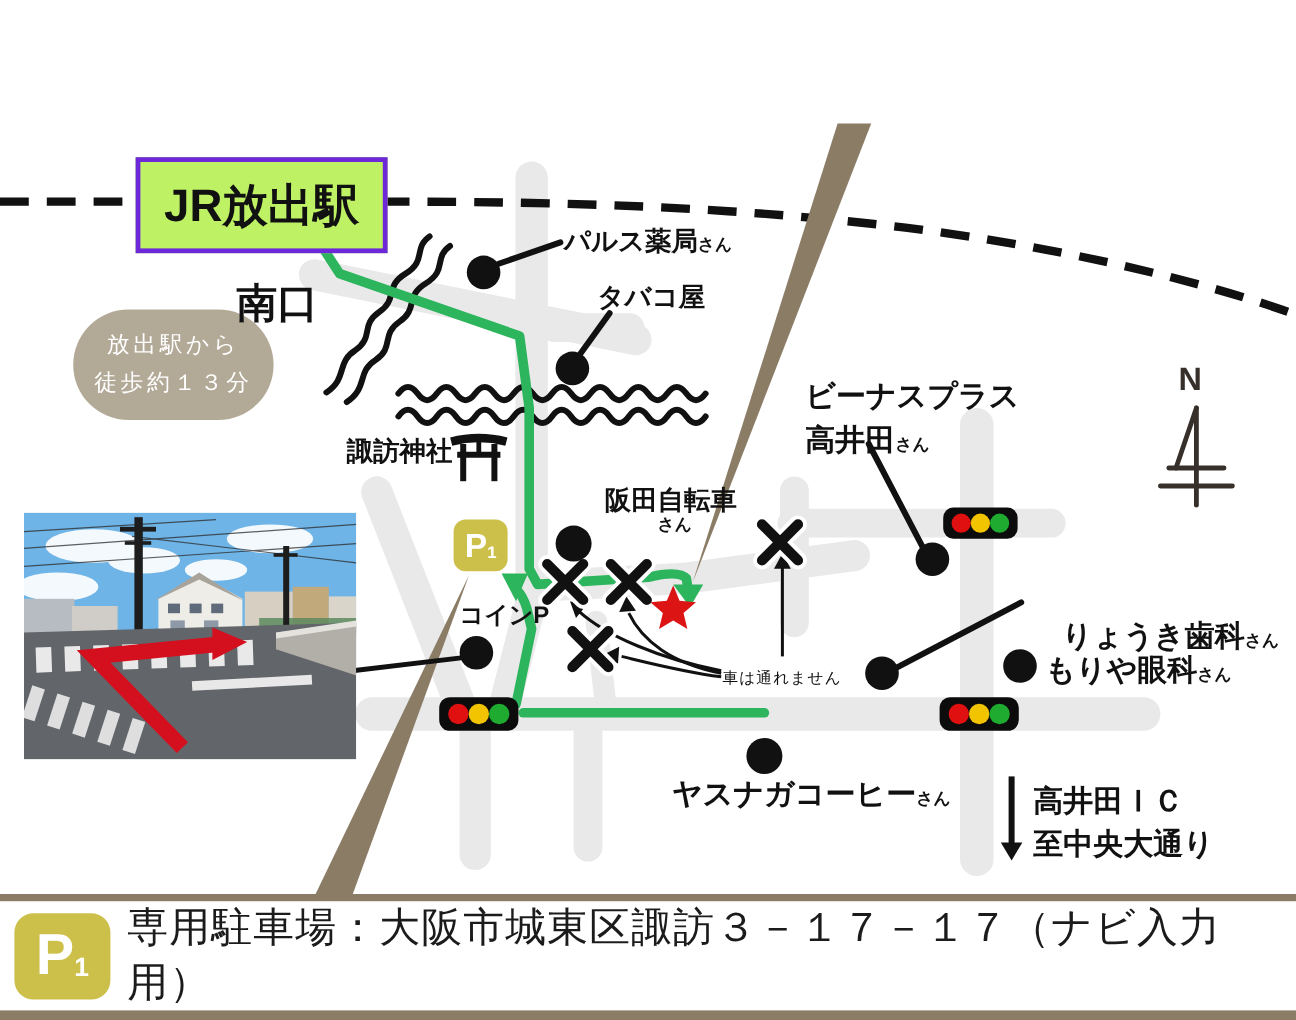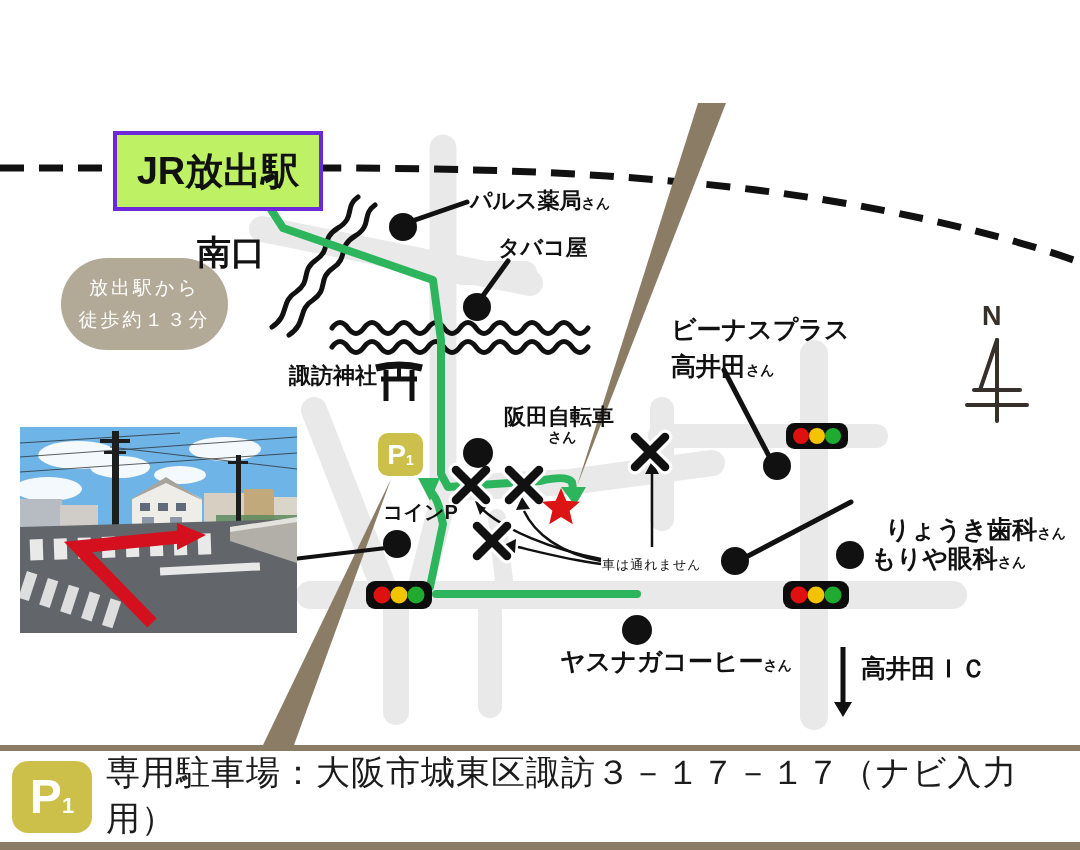--- a/index.html
+++ b/index.html
@@ -291,20 +291,21 @@
   <div class="abs map-p1">
     <span>P</span>
       <span class="sub">1</span>
   </div>
   <div class="lbl" style="left:383px;top:499px;font-size:20px;font-weight:700;">コインP</div>
 
   <div class="lbl nocars">車は通れません</div>
 
   <div class="lbl" style="left:861px;top:650px;line-height:1.45;">
     <div class="b21">高井田ＩＣ</div>
+    <div class="b21">至中央大通り</div>
   </div>
 
   <div class="lbl north">N</div>
 
 
 
   <div class="footer">
     <div class="p-badge">
       <span>P</span>
         <span class="sub">1</span>

